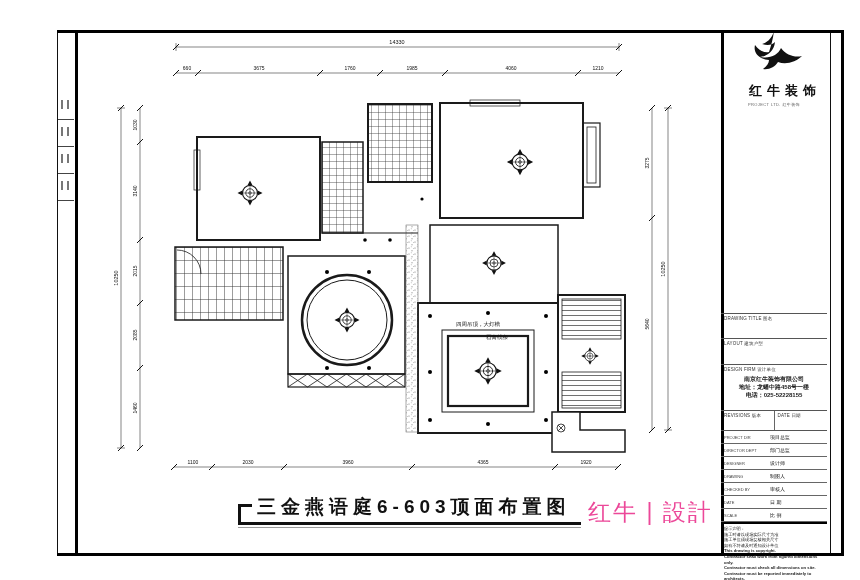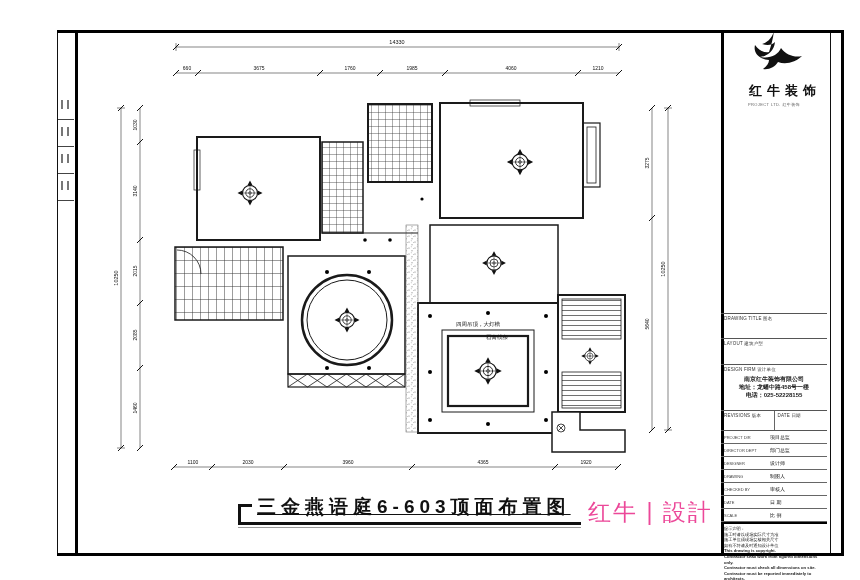--- a/index.html
+++ b/index.html
@@ -23,21 +23,21 @@
   .brand-sub{font-size:4px;color:#666;letter-spacing:.4px;margin-top:2px;}
   .company{ text-align:center;font-size:6px;line-height:8px;font-weight:bold;color:#222;margin-top:3px;}
   .pers-row{display:flex;height:13px;align-items:center;border-bottom:1px solid #666;box-sizing:border-box;padding:0 3px;}
   .pers-en{font-size:4px;color:#444;width:46px;}
   .pers-zh{font-size:5px;color:#111;}
   .notes{font-size:4.2px;line-height:5.6px;color:#222;padding:2px 3px;}
   .notes .en{font-weight:bold;}
   .twocol{display:flex;}
   .twocol>div{flex:1;}
   
-  .ftitle{position:absolute;left:238px;top:494px;z-index:3;text-decoration:underline;}
+  .ftitle{position:absolute;left:238px;top:494px;z-index:3;}
   .ftitle-inner{display:flex;align-items:flex-end;border-bottom:3px solid #111;padding:0 10px 2px 0;}
   .bracket{width:11px;height:15px;border-left:3.5px solid #111;border-top:3.5px solid #111;margin-right:5px;margin-bottom:-2px;}
   .ftitle-text{font-size:19px;font-weight:bold;letter-spacing:5px;white-space:nowrap;}
   .ftitle-under{height:1px;background:#9a9a9a;margin-top:2px;}
   .studio{position:absolute;left:588px;top:497px;font-size:23px;color:#ec4899;letter-spacing:2px;z-index:3;font-weight:400;}
   svg{position:absolute;left:0;top:0;z-index:1;}
   text{font-family:"Liberation Sans","DejaVu Sans",sans-serif;}
 </style>
 </head>
 <body>

